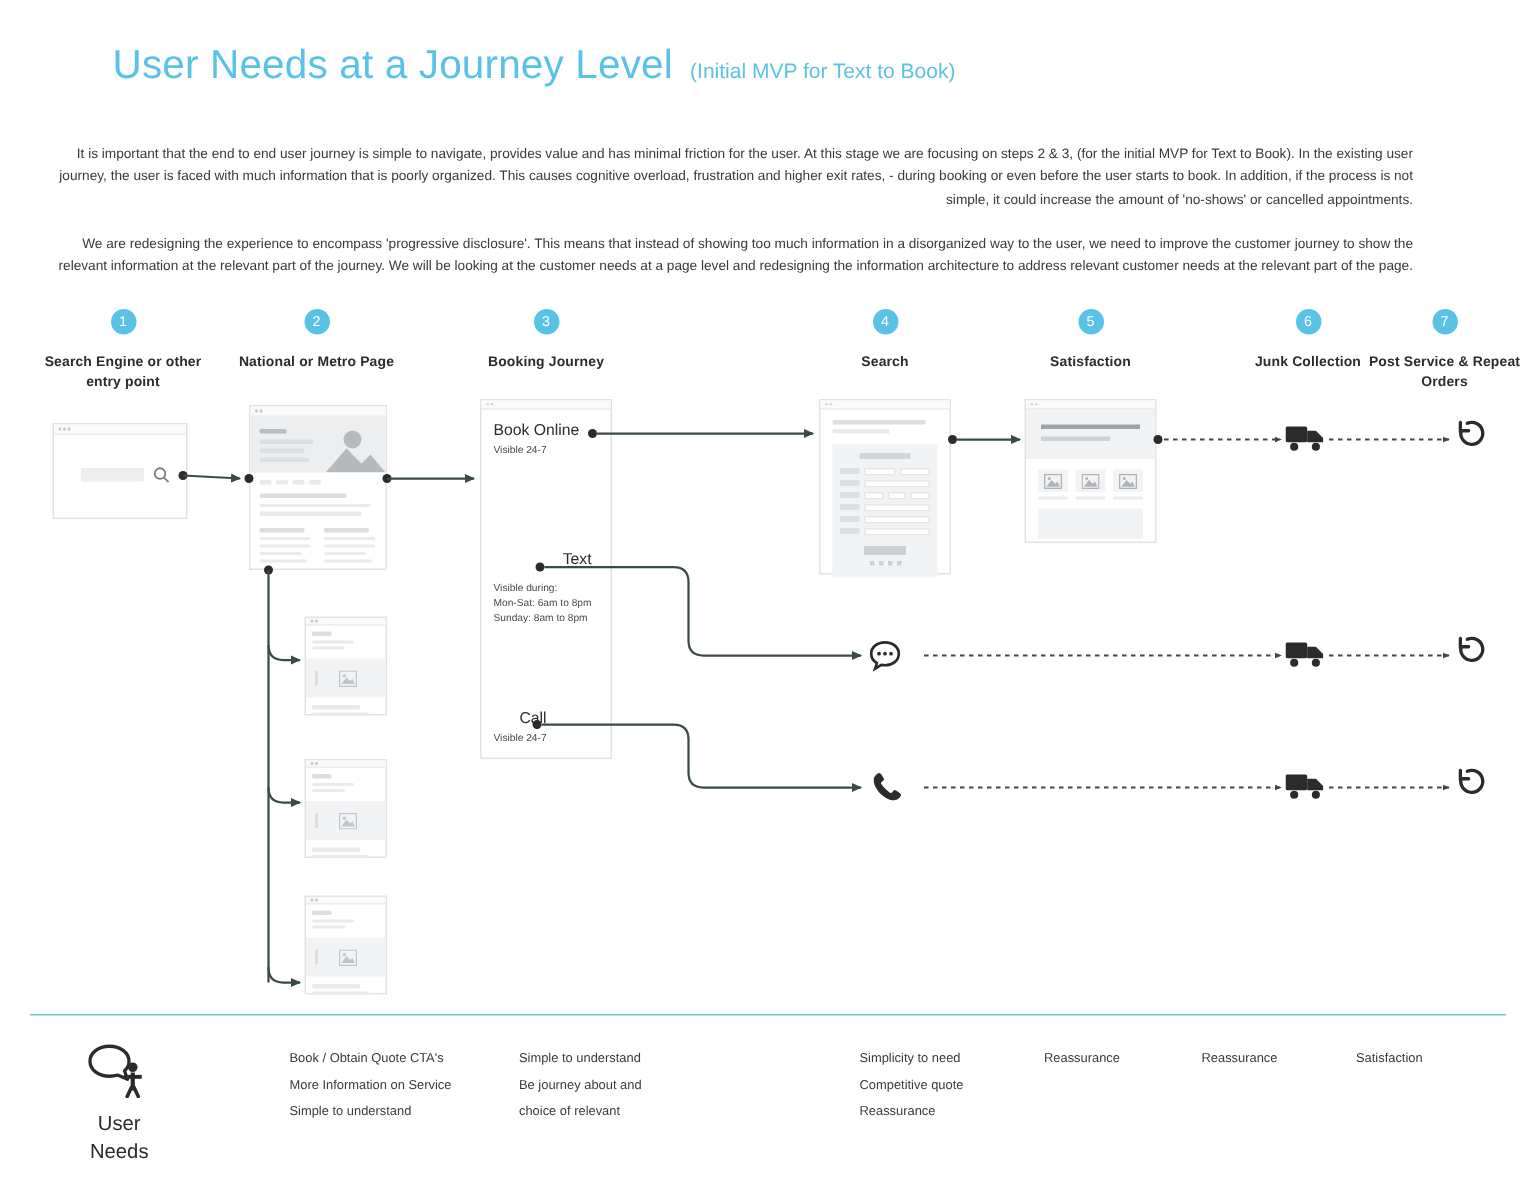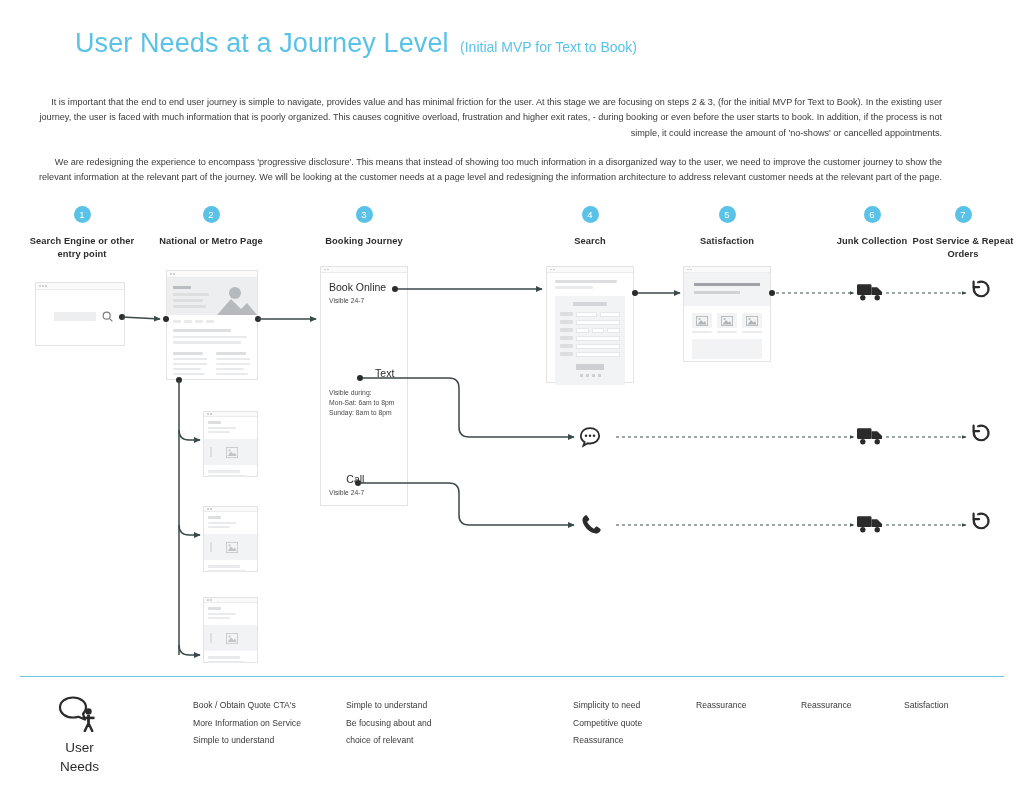--- a/index.html
+++ b/index.html
@@ -476,21 +476,21 @@
 </div>
 
 <div class="needs-col" style="left:167px; top:697px; width:140px;">
   <div class="need-item">Book / Obtain Quote CTA's</div>
   <div class="need-item">More Information on Service</div>
   <div class="need-item">Simple to understand</div>
 </div>
 
 <div class="needs-col" style="left:320px; top:697px; width:150px;">
   <div class="need-item">Simple to understand</div>
-  <div class="need-item">Be focusing about and</div>
+  <div class="need-item">Be journey about and</div>
   <div class="need-item">choice of relevant</div>
 </div>
 
 <div class="needs-col" style="left:547px; top:697px; width:130px;">
   <div class="need-item">Simplicity to need</div>
   <div class="need-item">Competitive quote</div>
   <div class="need-item">Reassurance</div>
 </div>
 
 <div class="needs-col" style="left:670px; top:697px; width:110px;">

